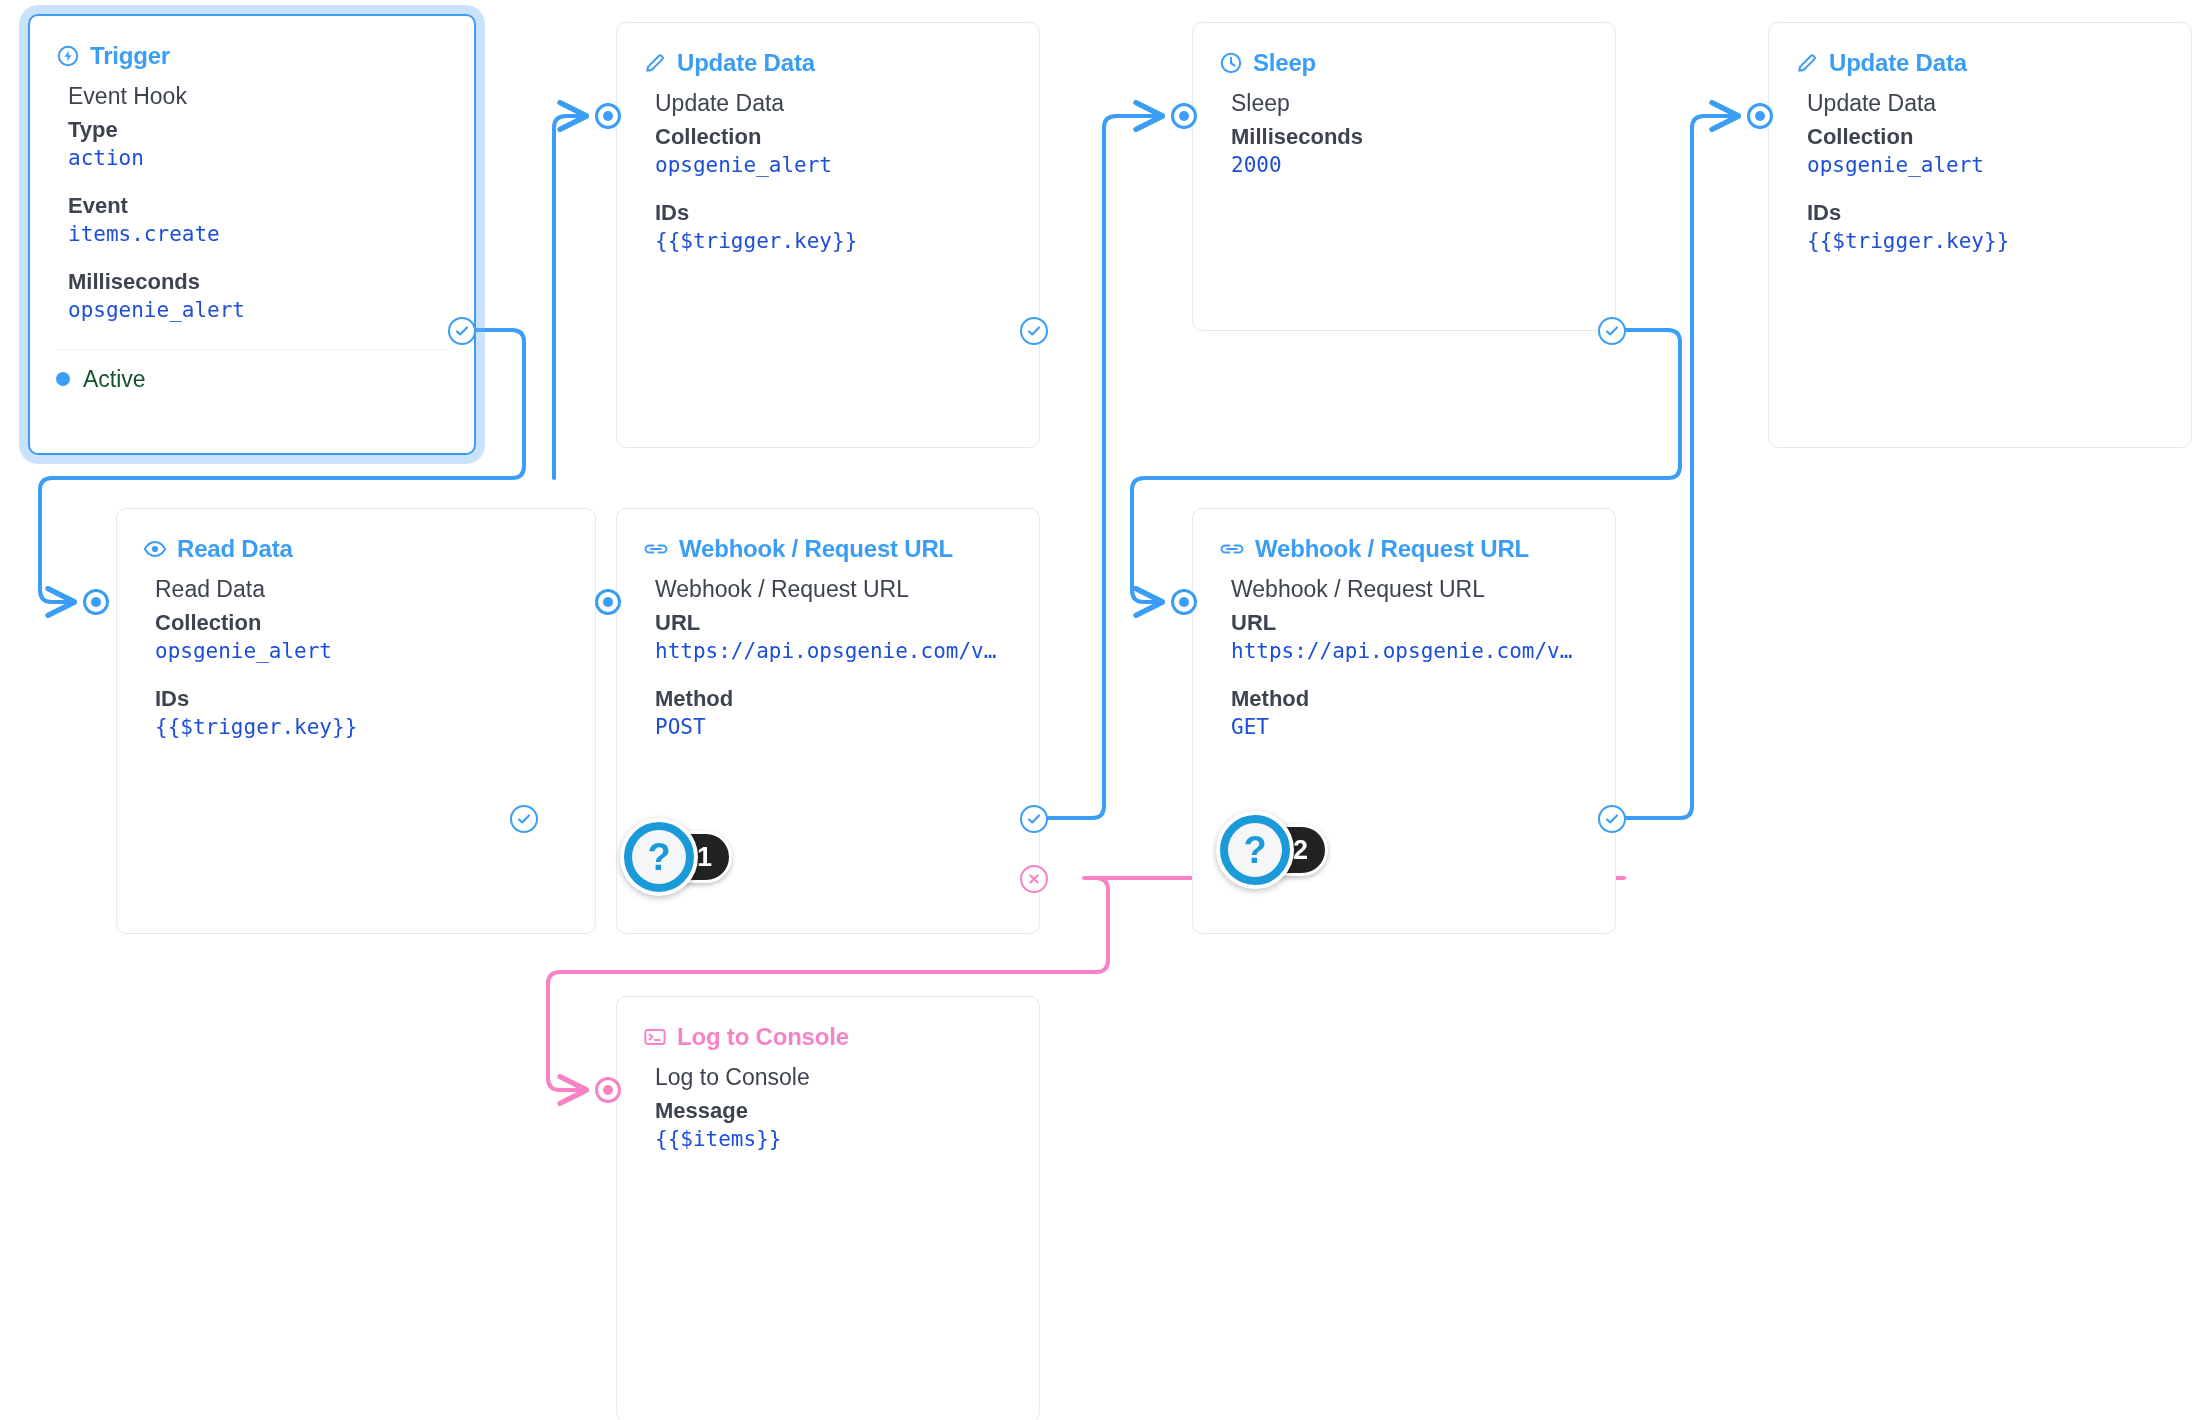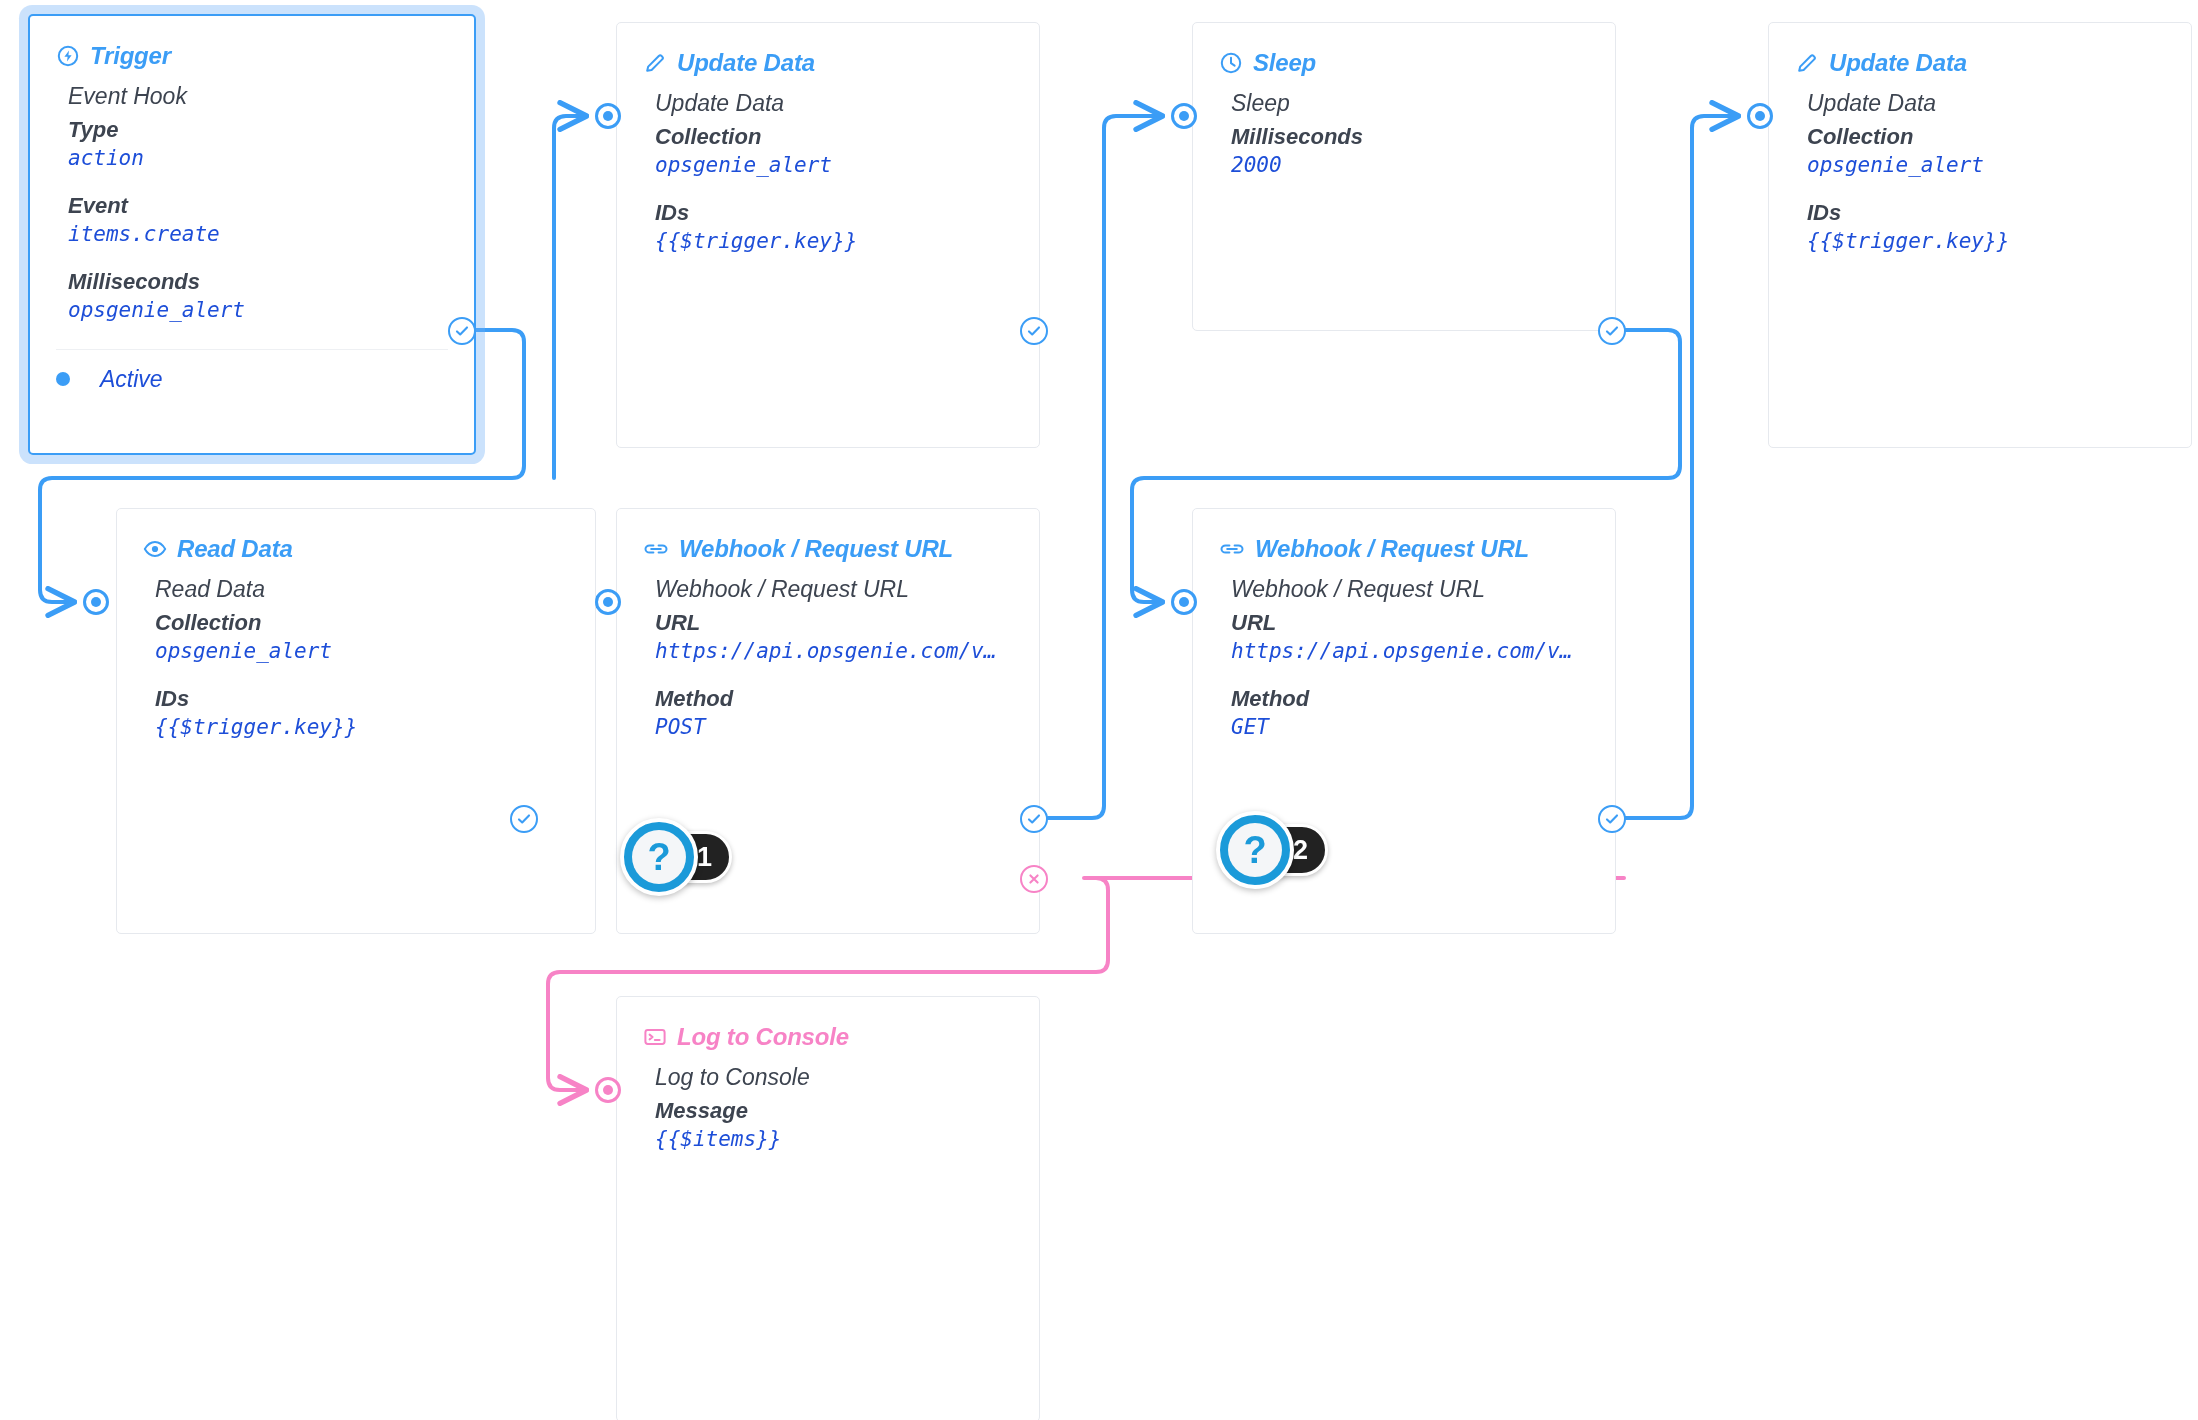--- a/index.html
+++ b/index.html
@@ -20,23 +20,22 @@
     position: absolute;
     left: 0; top: 0;
     width: 2198px; height: 1420px;
     pointer-events: none;
     z-index: 1;
   }
   .node {
     position: absolute;
     background: #ffffff;
     border: 1px solid #e6e9ee;
-    border-radius: 5px;
+    border-radius: 10px;
     z-index: 3;
-    font-style: italic;
   }
   .node.selected {
     border: 2px solid #3b9df6;
     box-shadow: 0 0 0 9px rgba(111,176,247,0.36);
     z-index: 4;
   }
   .node-header {
     display: flex;
     align-items: center;
     gap: 10px;
@@ -76,24 +75,24 @@
     overflow: hidden;
   }
   .field-value:last-child { margin-bottom: 0; }
   .status-divider {
     border-top: 1px solid #eef0f3;
     margin: 4px 26px 0 26px;
   }
   .status-row {
     display: flex;
     align-items: center;
-    gap: 30px;
+    gap: 13px;
     padding: 16px 26px 18px 26px;
     font-size: 23px;
-    color: #1d4ed8;
+    color: #14532d;
   }
   .status-dot {
     width: 14px; height: 14px;
     border-radius: 50%;
     background: #3b9df6;
     flex: 0 0 auto;
   }
   
   .port-in {
     position: absolute;

